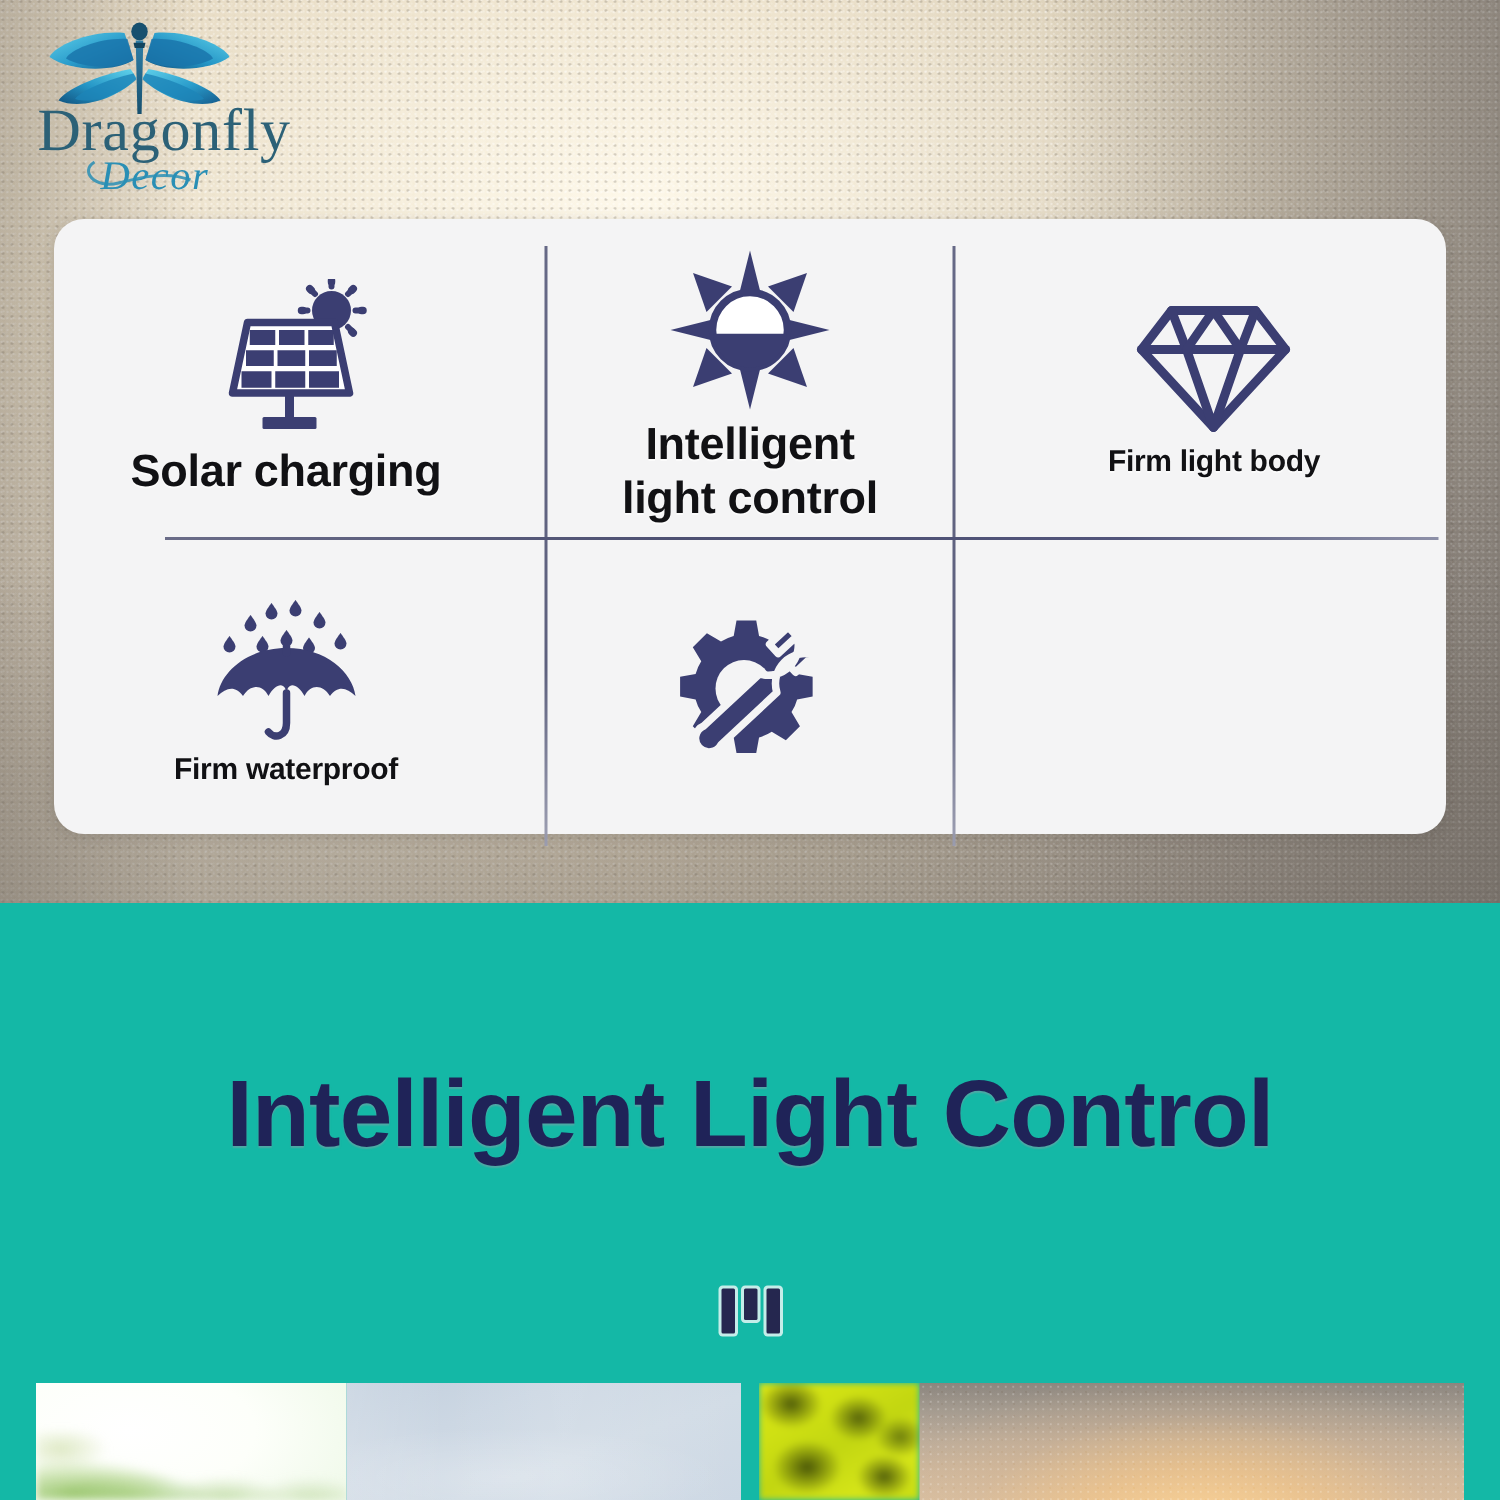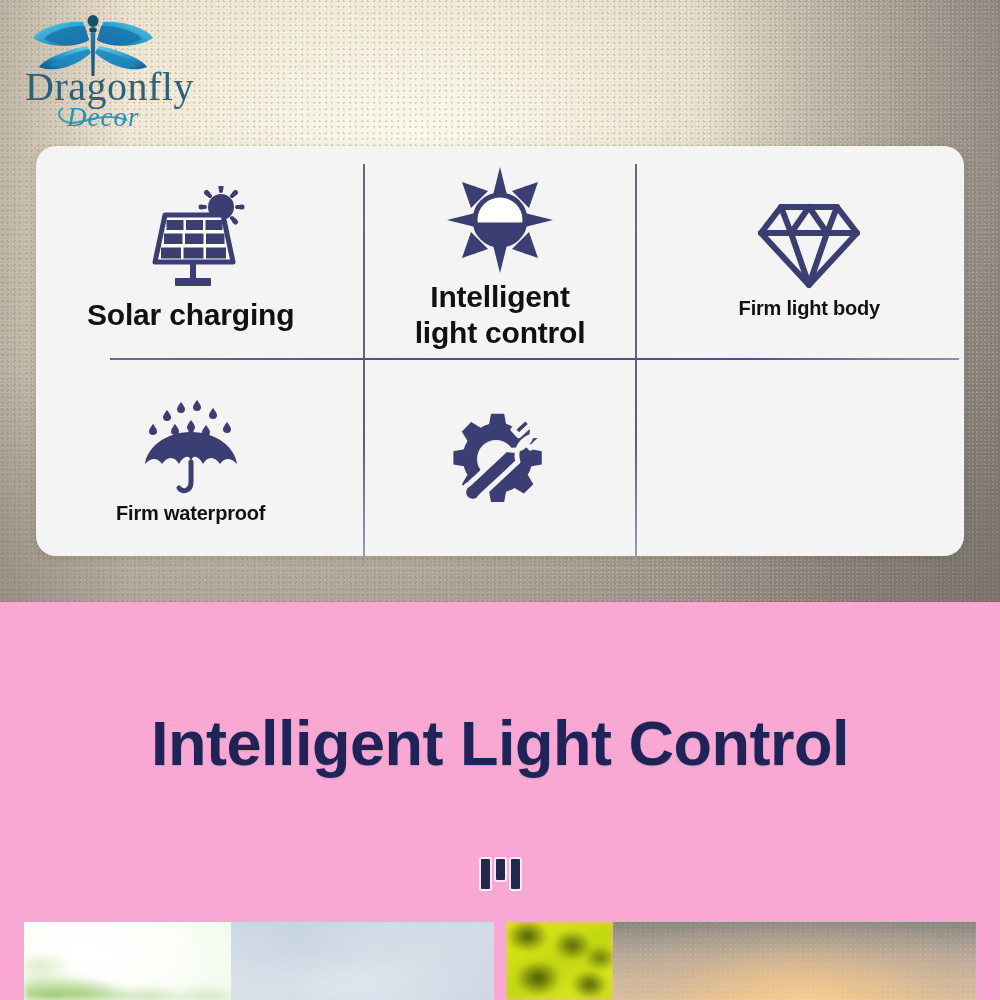--- a/index.html
+++ b/index.html
@@ -102,21 +102,21 @@
   .vline.v1{left:327px;}
   .vline.v2{left:599px;}
   .hline{
     position:absolute;left:74px;width:849px;height:2px;top:212px;
     background:linear-gradient(90deg,#6a6c88 0%,#4d5072 40%,#51547a 75%,#8d90a8 100%);
   }
 
   
   .lower{
     position:absolute;left:0;top:602px;width:1000px;height:398px;
-    background:#f9a8d4;
+    background:#14b8a6;
   }
   .headline{
     position:absolute;left:0;top:110px;width:1000px;text-align:center;
     color:#1f2358;
     font-weight:bold;
     font-size:63px;
     letter-spacing:-0.5px;
     line-height:1;
     text-shadow:0 1px 1px rgba(150,150,165,.45);
   }

